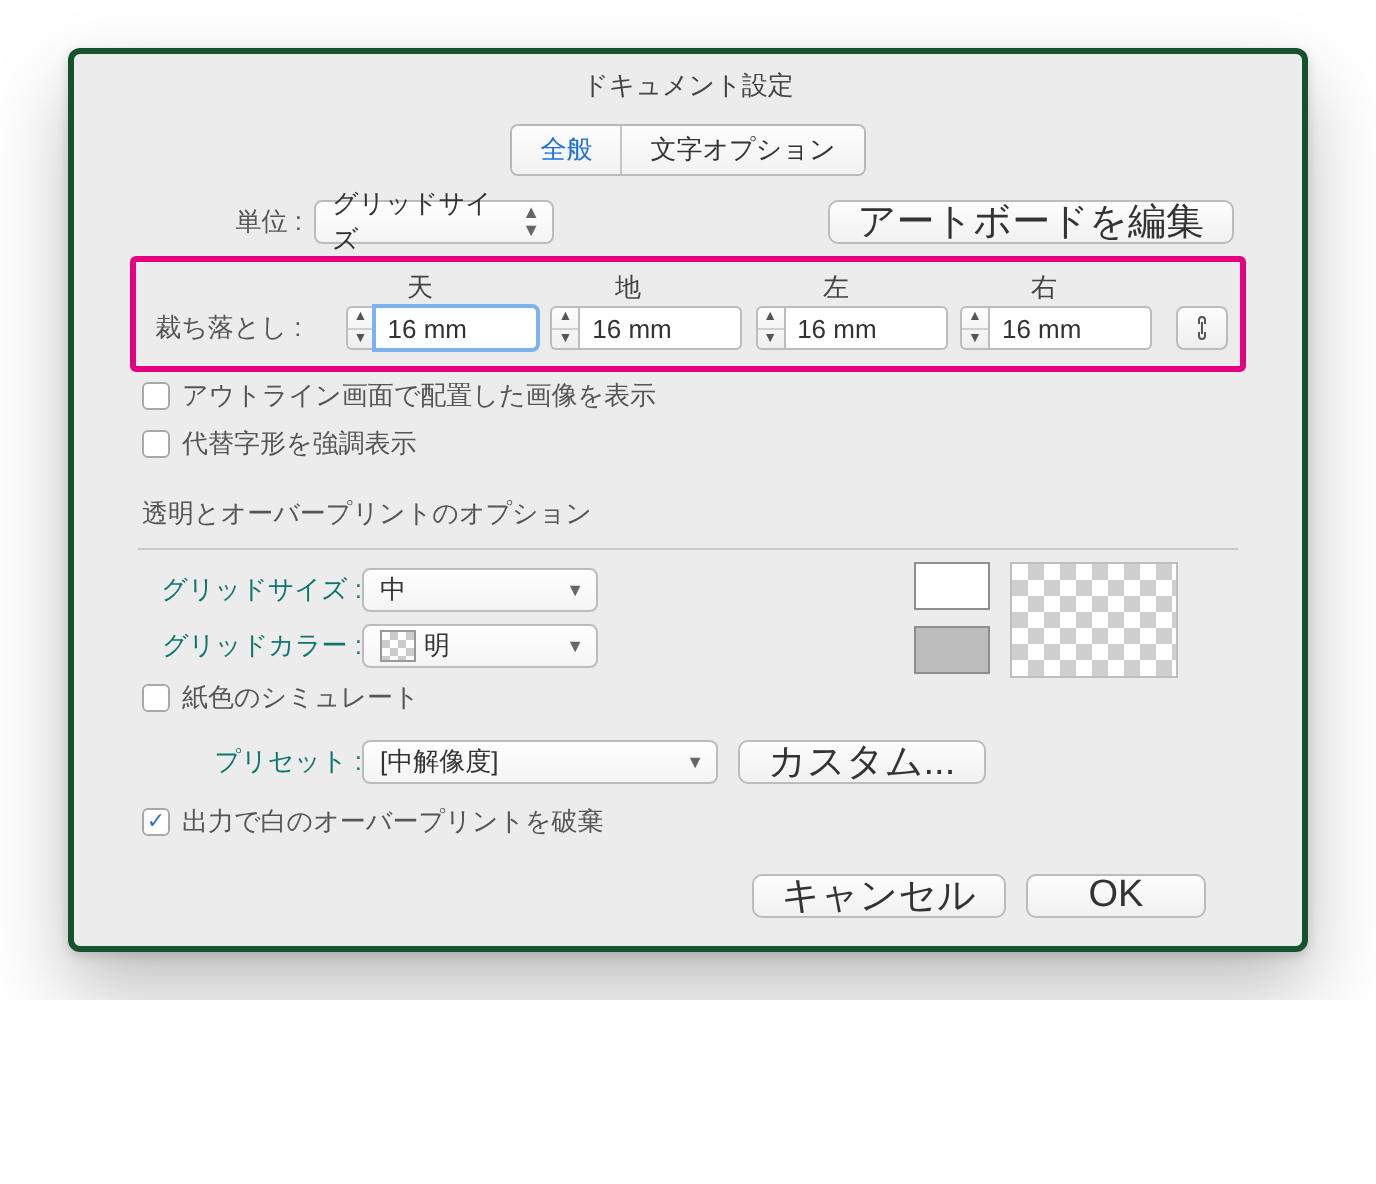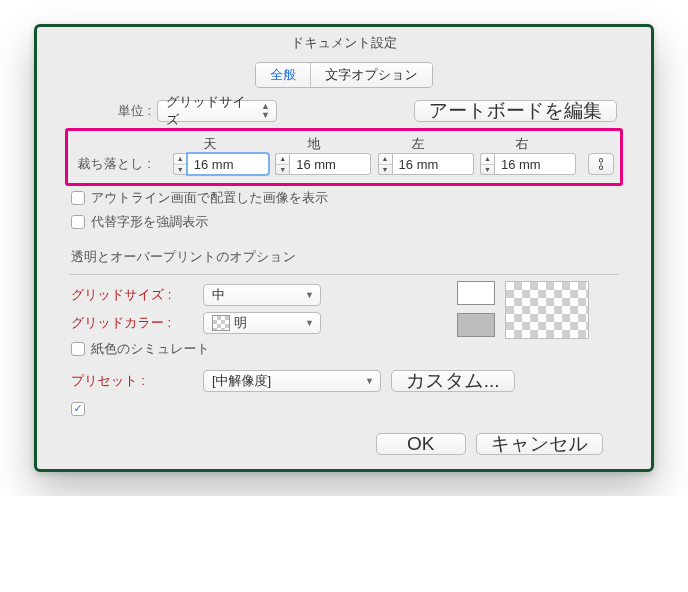--- a/index.html
+++ b/index.html
@@ -173,21 +173,21 @@
   .section-title {
     padding: 14px 6px 6px 6px;
     color:#555;
   }
   .hr {
     border: none;
     border-top: 1px solid #c9c9c9;
     margin: 2px 4px 6px 4px;
   }
   .grid-row { display:flex; align-items:center; padding: 3px 6px; }
-  .grid-label { width: 110px; margin-right:22px; color:#b91c1c; }
+  .grid-label { width: 110px; text-align:right; margin-right:0; color:#0f766e; }
   .swatch-area {
     position:absolute;
     right: 34px;
     display:flex;
     gap:10px;
     align-items:flex-start;
   }
   .swatches { display:flex; flex-direction:column; gap:8px; }
   .swatch-white { width:38px; height:24px; border:1px solid #8f8f8f; background:#fff;}
   .swatch-gray  { width:38px; height:24px; border:1px solid #8f8f8f; background:#bdbdbd;}
@@ -346,22 +346,23 @@
         <div class="select" style="width:178px">
           <span>[中解像度]</span>
           <span class="chev">▼</span>
         </div>
         <div style="width:10px"></div>
         <div class="btn">カスタム...</div>
       </div>
 
       <div class="checkbox-row" style="padding-left:6px;margin-top:4px">
         <span class="cb checked"></span>
+        <span class="label">出力で白のオーバープリントを破棄</span>
       </div>
     </div>
 
     <div class="footer">
+      <div class="btn">キャンセル</div>
       <div class="btn">OK</div>
-      <div class="btn">キャンセル</div>
     </div>
 
   </div>
 </div>
 
 </body></html>

